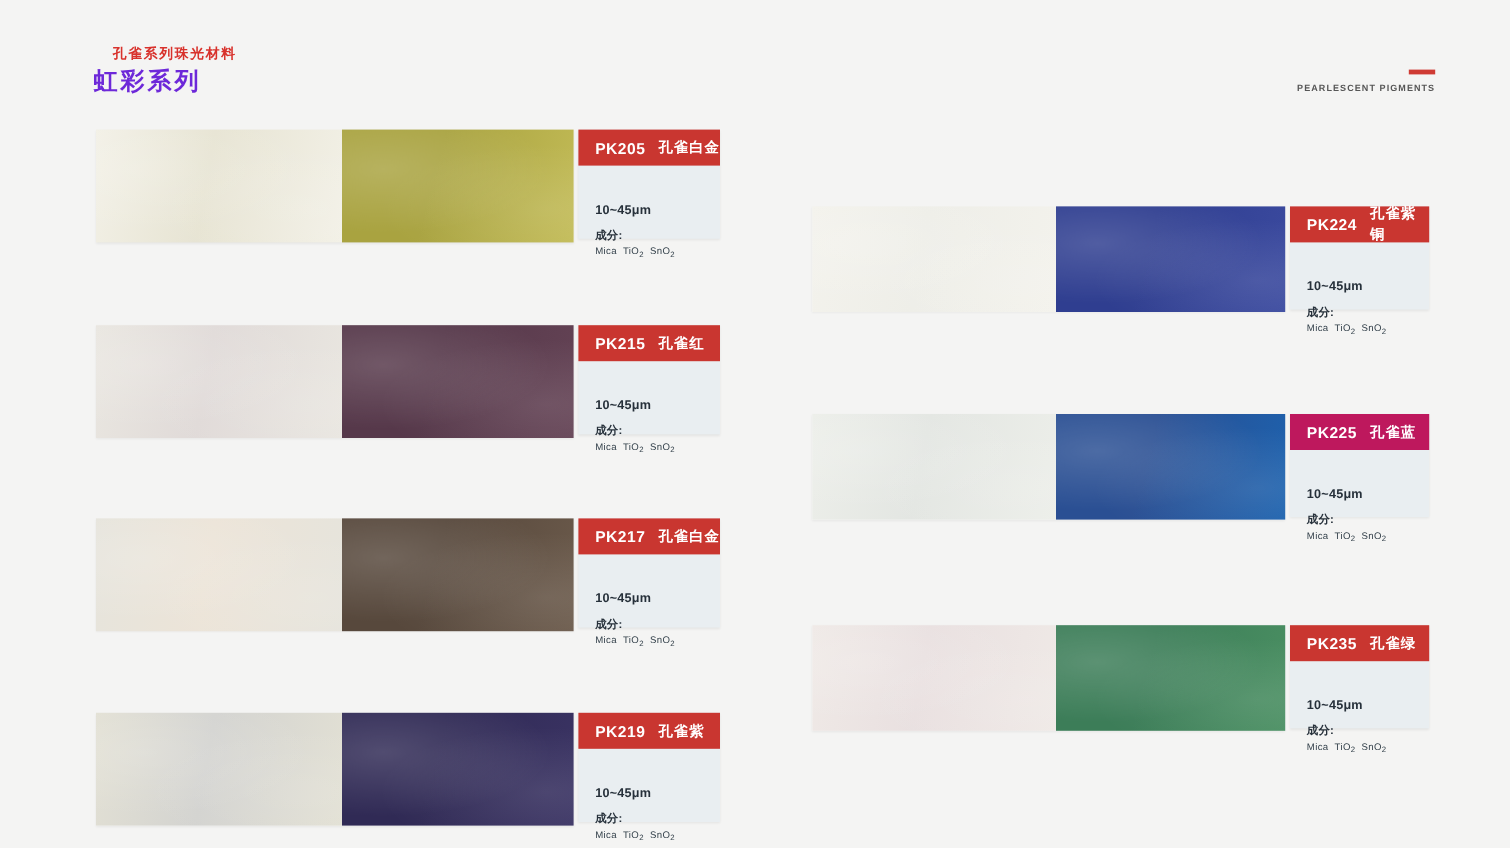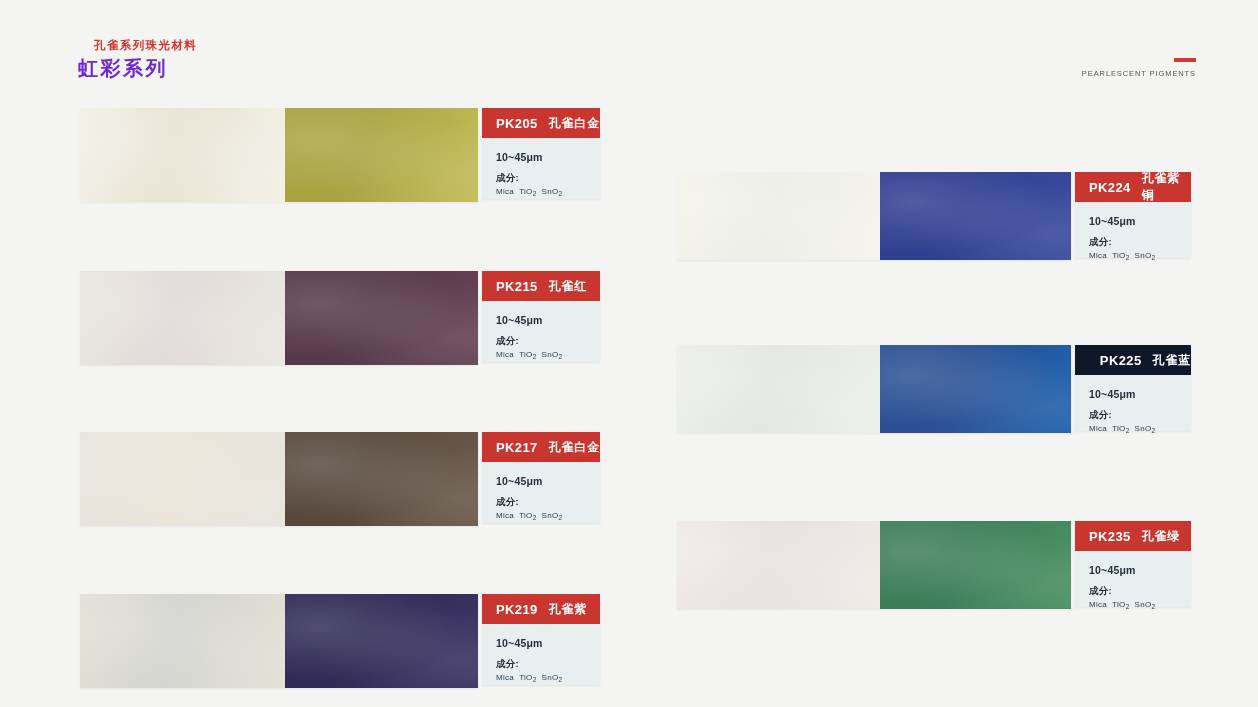--- a/index.html
+++ b/index.html
@@ -48,21 +48,21 @@
   }
   .brand-bar {
     width: 22px;
     height: 4px;
     background: #cf3b33;
     margin-left: auto;
     margin-bottom: 7px;
   }
   .brand-text {
     font-size: 7.5px;
-    font-weight: normal;
+    font-weight: bold;
     color: #565656;
     letter-spacing: 0.9px;
     white-space: nowrap;
   }
 
   
   .swatch-row {
     position: absolute;
   }
   .swatch {
@@ -108,21 +108,21 @@
     font-weight: bold;
     letter-spacing: 0.4px;
   }
   .card-name {
     font-size: 12px;
     font-weight: bold;
     margin-left: 11px;
     letter-spacing: 0.8px;
   }
   .card-body {
-    padding: 13px 0 0 14px;
+    padding: 31px 0 0 14px;
   }
   .card-size {
     font-size: 10.5px;
     font-weight: bold;
     color: #26303a;
     letter-spacing: 0.2px;
   }
   .card-comp-label {
     font-size: 9.5px;
     font-weight: bold;
@@ -241,21 +241,21 @@
           <div class="card-comp-value">Mica&nbsp;&nbsp;TiO<sub>2</sub>&nbsp;&nbsp;SnO<sub>2</sub></div>
         </div>
       </div>
     </div>
     <div class="swatch-row" style="left: 677px; top: 345px;">
       <div class="swatch" style="width: 394px; height: 88px;">
         <div class="swatch-half" style="width: 51.5%; background: linear-gradient(100deg, rgb(236, 238, 233) 0%, rgb(227, 230, 226) 45%, rgb(236, 238, 233) 100%);"></div>
         <div class="swatch-half" style="width: 48.5%; background: linear-gradient(105deg, rgb(42, 79, 147) 0%, rgb(42, 79, 147) 40%, rgb(29, 98, 174) 100%);"></div>
       </div>
       <div class="info-card" style="left: 398px; width: 116px; height: 86px;">
-        <div class="card-header" style="background: #0f172a; justify-content: flex-end;">
+        <div class="card-header" style="background: #be185d;">
           <span class="card-code">PK225</span>
           <span class="card-name">孔雀蓝</span>
         </div>
         <div class="card-body">
           <div class="card-size">10~45μm</div>
           <div class="card-comp-label">成分:</div>
           <div class="card-comp-value">Mica&nbsp;&nbsp;TiO<sub>2</sub>&nbsp;&nbsp;SnO<sub>2</sub></div>
         </div>
       </div>
     </div>

